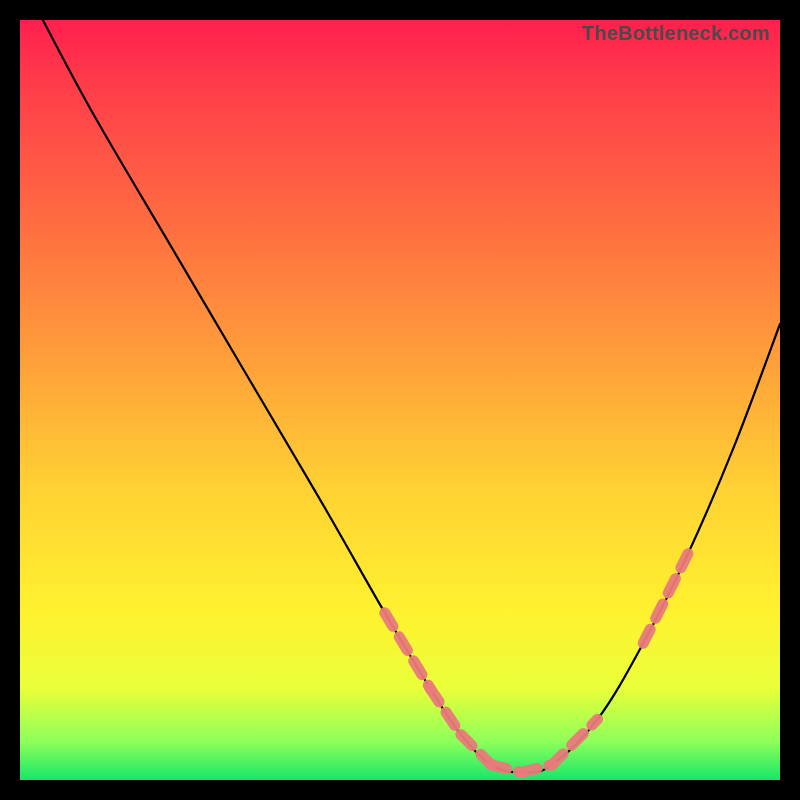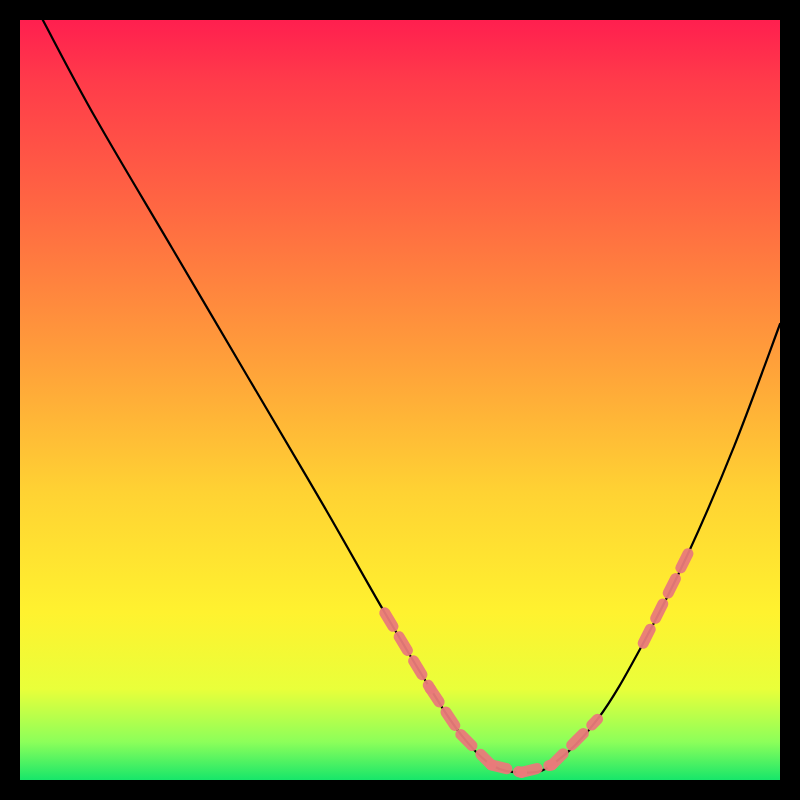--- a/index.html
+++ b/index.html
@@ -54,20 +54,21 @@
     width: 760px;
     height: 760px;
     pointer-events: none;
   }
 </style>
 </head>
 <body>
 
 <div class="frame">
   <div class="plot">
+    <span class="watermark">TheBottleneck.com</span>
     <svg class="curve" viewBox="0 0 760 760">
       <g id="curve-group">
           <path d="M 22.8 0.0 C 32.4 17.8, 52.7 57.8, 76.0 98.8 C 99.3 139.8, 124.6 181.5, 152.0 228.0 C 179.4 274.5, 200.6 310.7, 228.0 357.2 C 255.4 403.7, 279.4 444.0, 304.0 486.4 C 328.6 528.8, 345.6 560.0, 364.8 592.8 C 384.0 625.6, 396.7 646.9, 410.4 668.8 C 424.1 690.7, 429.9 700.7, 440.8 714.4 C 451.7 728.1, 460.3 738.0, 471.2 744.8 C 482.1 751.6, 490.7 752.4, 501.6 752.4 C 512.5 752.4, 518.3 754.4, 532.0 744.8 C 545.7 735.2, 561.2 721.1, 577.6 699.2 C 594.0 677.3, 606.8 653.3, 623.2 623.2 C 639.6 593.1, 652.4 567.6, 668.8 532.0 C 685.2 496.4, 698.0 466.6, 714.4 425.6 C 730.8 384.6, 751.8 325.9, 760.0 304.0" fill="none" stroke="#000000" stroke-width="2.2" stroke-linecap="round"></path>
         </g>
       <g id="highlight-group">
           <path d="M 364.8 592.8 C 373.0 606.5, 402.2 655.1, 410.4 668.8" fill="none" stroke="#e97a7a" stroke-width="11" stroke-linecap="round" stroke-dasharray="16 12" opacity="0.95"></path>
           <path d="M 410.4 668.8 C 415.9 677.0, 435.3 706.2, 440.8 714.4" fill="none" stroke="#e97a7a" stroke-width="11" stroke-linecap="round" stroke-dasharray="16 12" opacity="0.95"></path>
           <path d="M 440.8 714.4 C 446.3 719.9, 465.7 739.3, 471.2 744.8" fill="none" stroke="#e97a7a" stroke-width="11" stroke-linecap="round" stroke-dasharray="16 12" opacity="0.95"></path>
           <path d="M 471.2 744.8 C 476.7 746.2, 496.1 751.0, 501.6 752.4" fill="none" stroke="#e97a7a" stroke-width="11" stroke-linecap="round" stroke-dasharray="16 12" opacity="0.95"></path>
           <path d="M 501.6 752.4 C 507.1 751.0, 526.5 746.2, 532.0 744.8" fill="none" stroke="#e97a7a" stroke-width="11" stroke-linecap="round" stroke-dasharray="16 12" opacity="0.95"></path>

